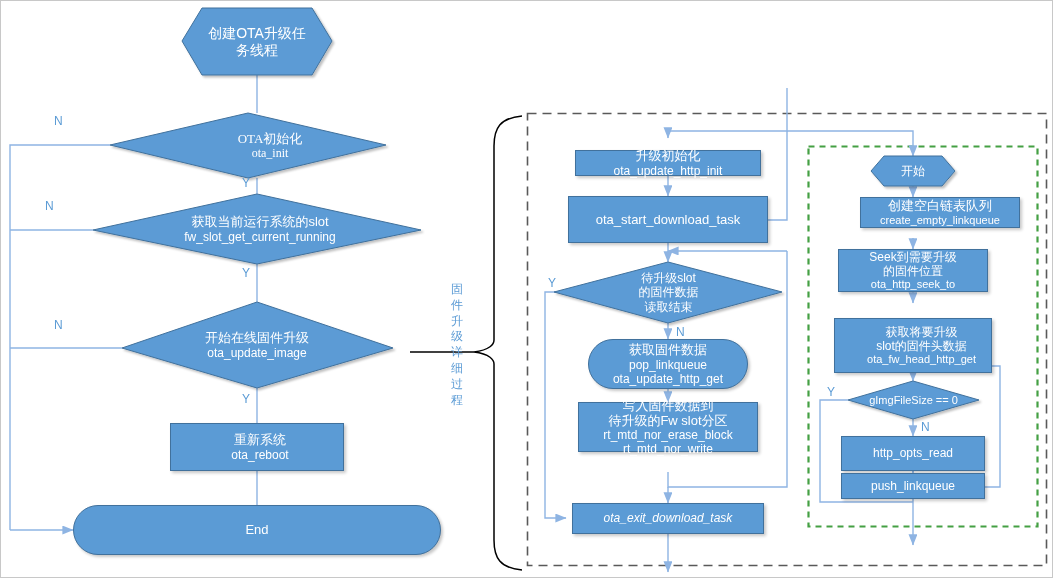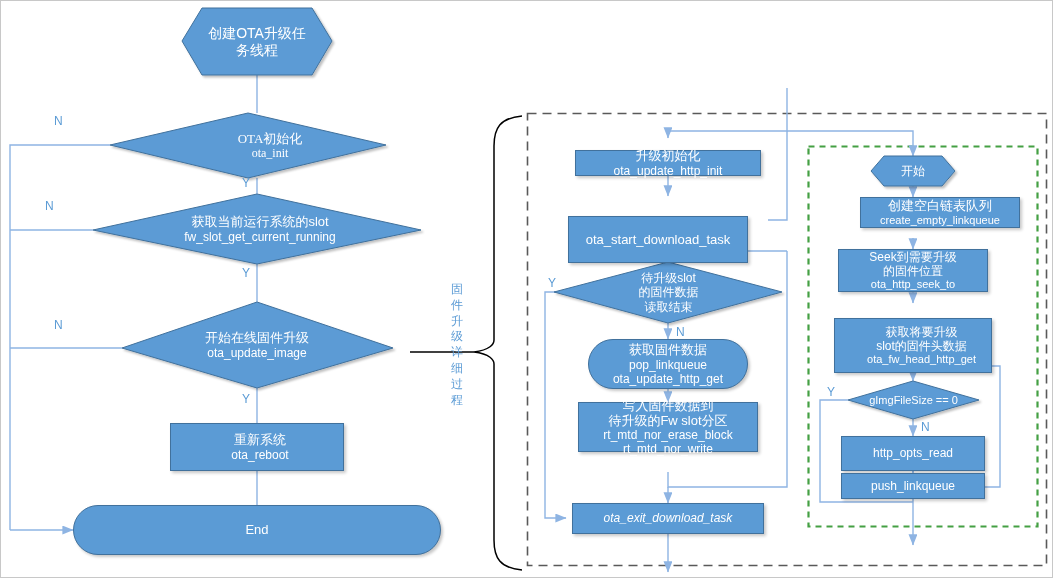--- a/index.html
+++ b/index.html
@@ -238,21 +238,21 @@
   <span>细</span>
   <span>过</span>
   <span>程</span>
 </div>
 
 <div class="node rect t13" style="left:575px; top:150px; width:186px; height:26px;">
   <span class="ln">升级初始化</span>
   <span class="ln t12">ota_update_http_init</span>
 </div>
 
-<div class="node rect t13" style="left:568px; top:196px; width:180px; height:47px;margin-top:20px;">
+<div class="node rect t13" style="left:568px; top:196px; width:200px; height:47px;">
   <span class="ln">ota_start_download_task</span>
 </div>
 
 <div class="diamond-label t12" style="left:596px; top:262px; width:145px; height:61px;">
   <span class="ln">待升级slot</span>
   <span class="ln">的固件数据</span>
   <span class="ln">读取结束</span>
 </div>
 
 <div class="node rect t12" style="left:588px; top:339px; width:160px; height:50px;border-radius:25px;">

